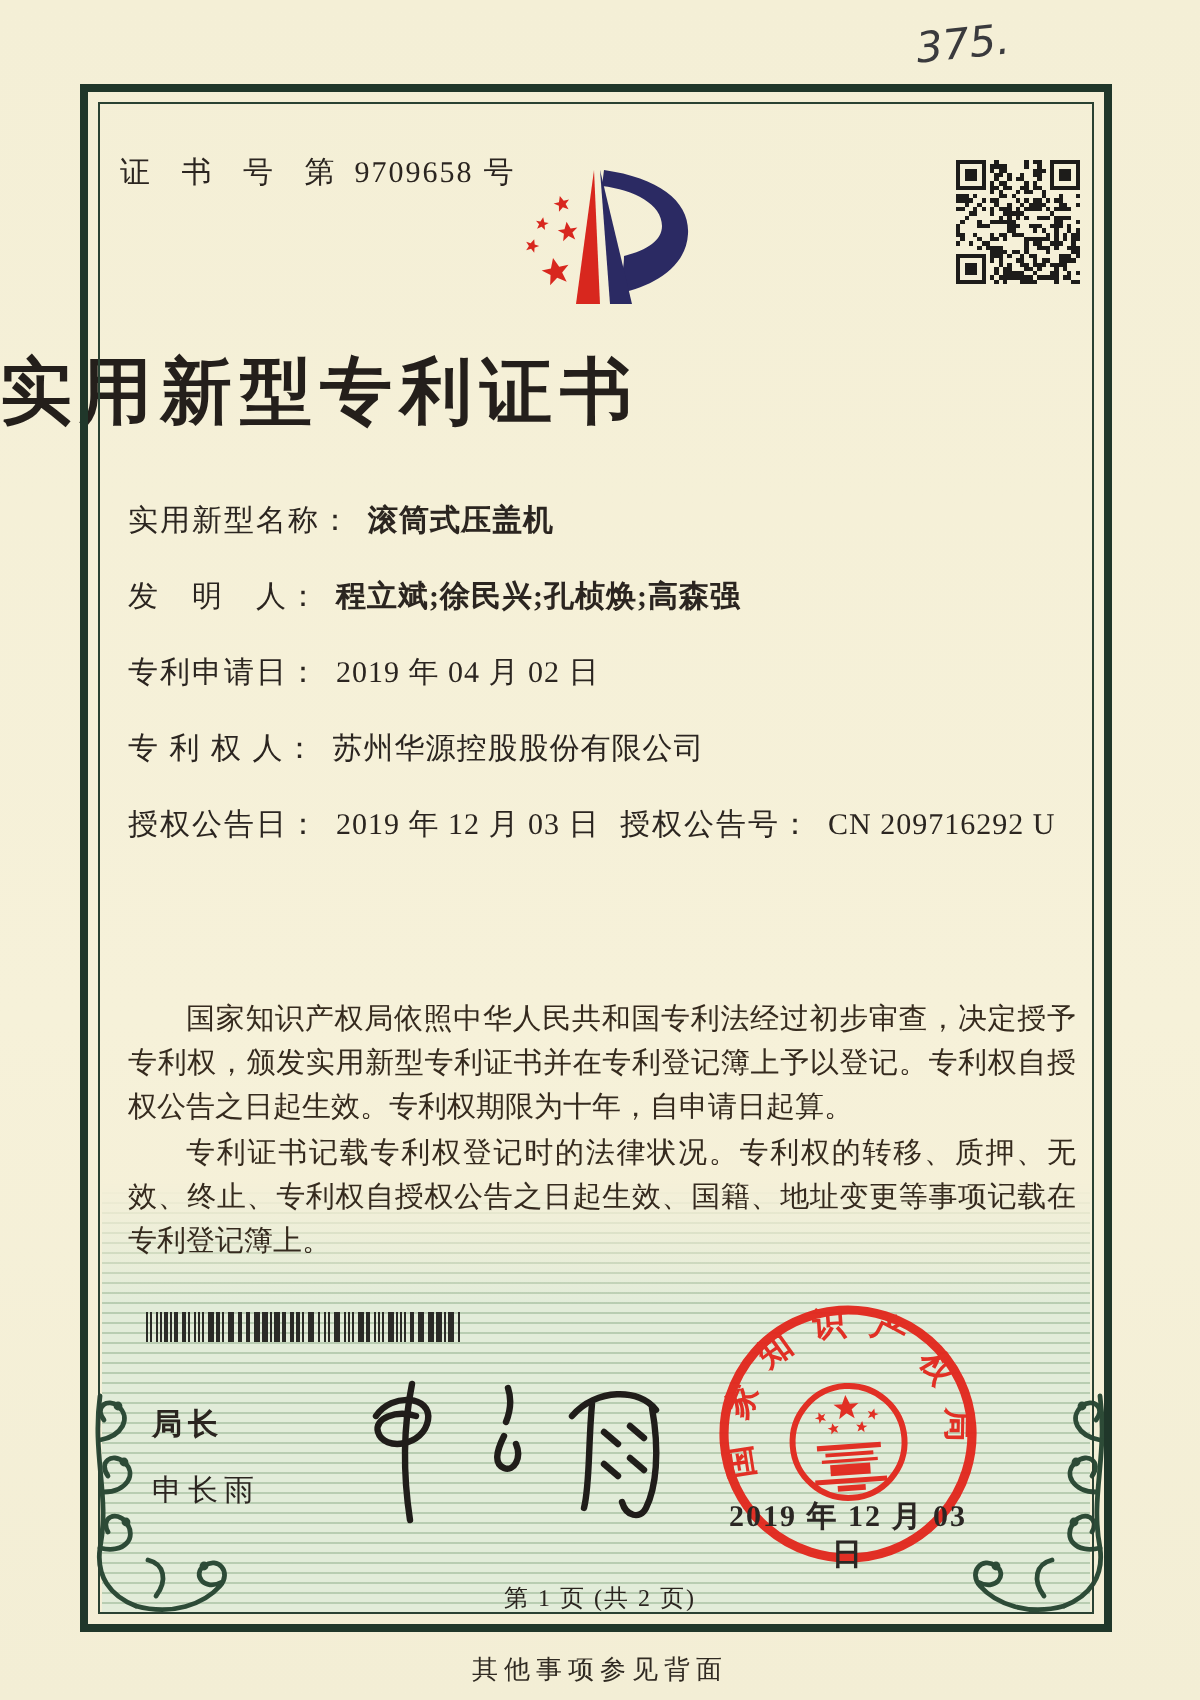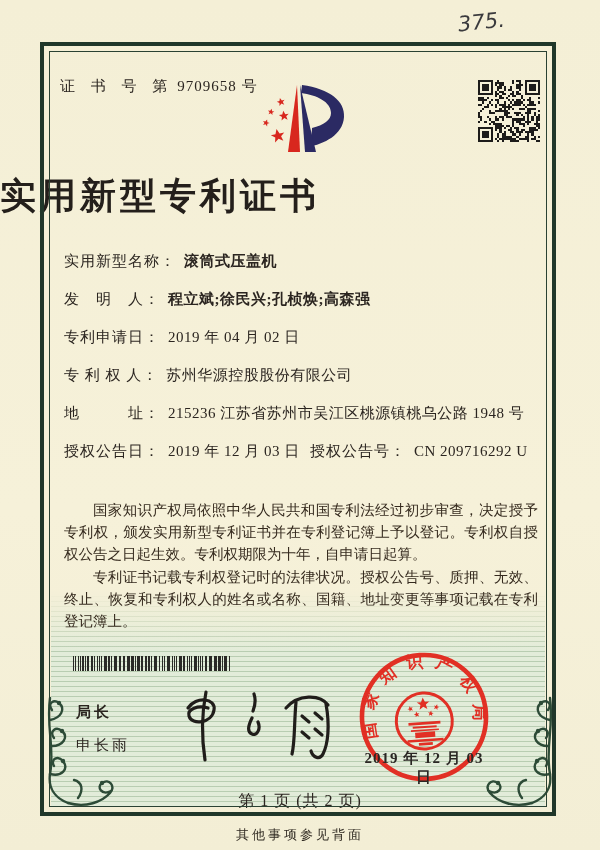--- a/index.html
+++ b/index.html
@@ -53,21 +53,21 @@
   .signer-name{position:absolute;left:76px;top:736px;z-index:2;
     font-size:15px;font-weight:400;letter-spacing:3px;}
   .signature{position:absolute;left:168px;top:680px;z-index:2;}
   .seal{position:absolute;left:356px;top:649px;z-index:2;transform:rotate(-4deg);opacity:0.95;}
   .seal-date{position:absolute;left:356px;top:749px;width:136px;text-align:center;z-index:2;
     font-size:15px;font-weight:700;letter-spacing:1px;color:#2b2724;}
   .flourish{position:absolute;z-index:1;}
   .flourish.left{left:44px;top:690px;}
   .flourish.right{left:456px;top:690px;transform:scaleX(-1);}
   .page-no{position:absolute;left:0;top:791px;width:100%;text-align:center;z-index:2;
-    font-size:16px;letter-spacing:1px;}
+    font-size:12px;letter-spacing:1px;}
   .back-note{position:absolute;left:0;top:826px;width:100%;text-align:center;z-index:2;
     font-size:13px;letter-spacing:3px;color:#302a22;}
 </style>
 </head>
 <body>
 
 <div id="cert">
 
   <div class="green-zone">
       <div class="fade"></div>
@@ -419,33 +419,30 @@
     <div class="frow">
       <span class="flabel">发　明　人：</span><span class="fvalue b">程立斌;徐民兴;孔桢焕;高森强</span>
     </div>
     <div class="frow">
       <span class="flabel">专利申请日：</span><span class="fvalue">2019 年 04 月 02 日</span>
     </div>
     <div class="frow">
       <span class="flabel">专 利 权 人：</span><span class="fvalue">苏州华源控股股份有限公司</span>
     </div>
     <div class="frow">
-      <span class="flabel">地　　　址：</span><span class="fvalue">215236 江苏省苏州市吴江区桃源镇桃乌公路 1948 号</span>
-    </div>
-    <div class="frow">
       <span class="flabel">授权公告日：</span><span class="fvalue">2019 年 12 月 03 日</span>
       <span class="grant2">
         <span class="flabel">授权公告号：</span><span class="fvalue">CN 209716292 U</span>
       </span>
     </div>
   </div>
 
   <div class="bodytext">
     <p>国家知识产权局依照中华人民共和国专利法经过初步审查，决定授予专利权，颁发实用新型专利证书并在专利登记簿上予以登记。专利权自授权公告之日起生效。专利权期限为十年，自申请日起算。</p>
-    <p>专利证书记载专利权登记时的法律状况。授权公告号、质押、无效、终止、恢复和专利权人的姓名或名称、国籍、地址变更等事项记载在专利登记簿上。</p>
+    <p>专利证书记载专利权登记时的法律状况。专利权的转移、质押、无效、终止、专利权自授权公告之日起生效、国籍、地址变更等事项记载在专利登记簿上。</p>
   </div>
 
   <svg class="barcode" width="162" height="15" viewBox="0 0 162 15" shape-rendering="crispEdges">
     <g id="bar-mods" fill="#2a2a26">
         <rect x="0" y="0" width="1" height="15"></rect>
         <rect x="2" y="0" width="1" height="15"></rect>
         <rect x="5" y="0" width="1" height="15"></rect>
         <rect x="7" y="0" width="1" height="15"></rect>
         <rect x="9" y="0" width="2" height="15"></rect>
         <rect x="12" y="0" width="1" height="15"></rect>

